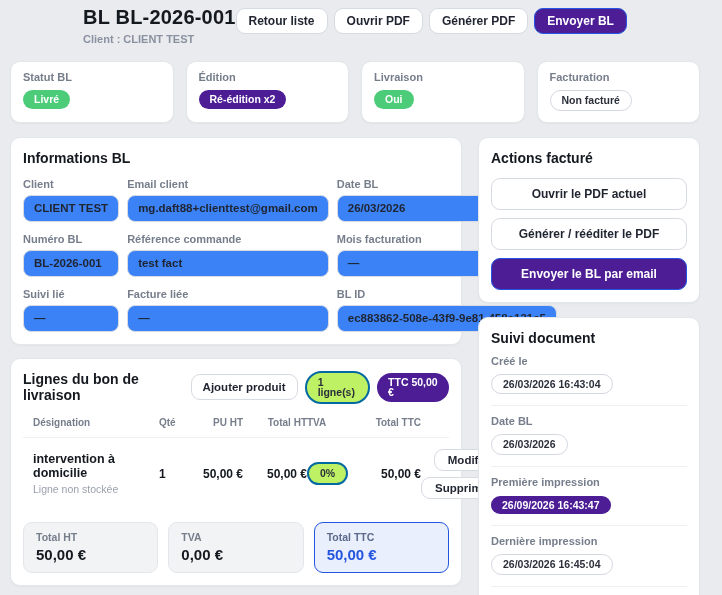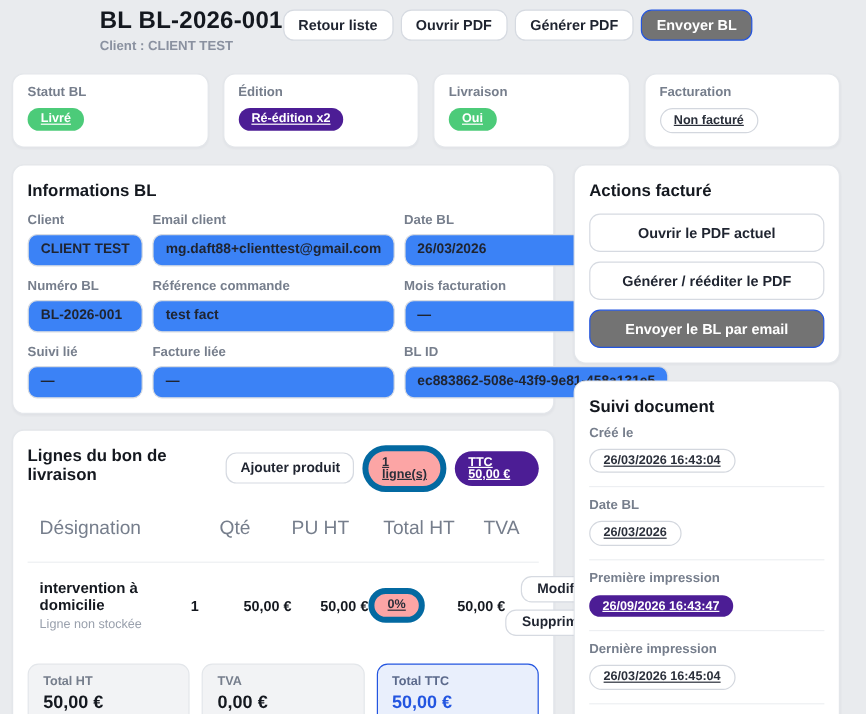--- a/index.html
+++ b/index.html
@@ -16,65 +16,65 @@
   .top { display:flex; justify-content:center; align-items:flex-start; }
   .page-title { font-size:20px; font-weight:800; color:#14181f; letter-spacing:.2px; }
   .page-subtitle { font-size:11px; color:#8a91a0; margin-top:4px; font-weight:600; }
   .top-actions { display:flex; gap:6px; margin-top:2px; }
 
   .btn {
     background:#fff; border:1px solid #d6dae1; border-radius:9px;
     padding:5px 12px; font-size:12px; font-weight:700; color:#1f2430;
     font-family:"Liberation Sans", sans-serif; cursor:pointer; white-space:nowrap;
   }
-  .btn-primary { background:#737373; border-color:#2355e0; color:#fff; }
+  .btn-primary { background:#4c1d95; border-color:#2355e0; color:#fff; }
 
   
   .status-row { display:grid; grid-template-columns:repeat(4,1fr); gap:12px; margin-top:16px; }
   .status-card {
     background:#fff; border:1px solid #e3e6ea; border-radius:10px;
     padding:9px 12px 11px; box-shadow:0 1px 2px rgba(20,25,40,.04);
   }
   .status-label { font-size:11px; color:#767e8c; font-weight:600; }
   .status-card .pill { margin-top:7px; }
 
   .pill {
     display:inline-block; border-radius:999px; padding:4px 11px;
-    font-size:10.5px; font-weight:800; line-height:1;text-decoration:underline;
+    font-size:10.5px; font-weight:800; line-height:1;
   }
   .pill-green { background:#4ccb79; color:#fff; }
   .pill-blue  { background:#4c1d95; color:#fff; }
   .pill-outline { background:#fff; border:1px solid #d3d7de; color:#2a2f3a; }
-  .pill-gray  { background:#fca5a5; border:5px solid #0369a1; color:#2a2f3a; }
+  .pill-gray  { background:#bef264; border:2px solid #0369a1; color:#2a2f3a; }
 
   
   .main { display:grid; grid-template-columns:452px 222px; gap:16px; margin-top:14px; align-items:start; }
   .card {
     background:#fff; border:1px solid #e3e6ea; border-radius:10px;
     padding:12px; box-shadow:0 1px 2px rgba(20,25,40,.04);
   }
   .card-title { font-size:14px; font-weight:800; color:#14181f; }
 
   
   .fields { display:grid; grid-template-columns:1fr 1fr 1fr; column-gap:8px; row-gap:11px; margin-top:12px; }
   .field-label { font-size:11px; color:#767e8c; font-weight:600; margin-bottom:5px; }
   .field-input {
     border:1px solid #d8dce2; border-radius:8px; padding:6px 10px;
     font-size:11.5px; font-weight:600; color:#1f2430; background:#3b82f6;
     white-space:nowrap; overflow:hidden; height:27px;
   }
 
   
   .lines-card { margin-top:13px; }
-  .lines-head { display:flex; justify-content:space-between; }
+  .lines-head { display:flex; justify-content:space-between; align-items:center; }
   .lines-head-right { display:flex; align-items:center; gap:7px; }
   .btn-sm { padding:6px 11px; font-size:11.5px; border-radius:9px; }
 
   .lt-head, .lt-row { display:grid; grid-template-columns:126px 28px 56px 64px 48px 66px 1fr; align-items:center; }
-  .lt-head { margin-top:13px; padding:0 0 9px 10px; font-size:16px; font-weight:400; color:#767e8c;gap:24px; }
+  .lt-head { margin-top:13px; padding:0 0 9px 10px; font-size:10px; font-weight:700; color:#767e8c; }
   .lt-row { border-top:1px solid #edeff2; padding:11px 0 11px 10px; }
   .c-center { text-align:left; }
   .c-right  { text-align:right; }
   .line-name { font-size:12.5px; font-weight:800; color:#14181f; }
   .line-note { font-size:10.5px; color:#9aa1ad; margin-top:3px; }
   .num { font-size:12px; font-weight:800; color:#14181f; }
   .row-actions { display:flex; flex-direction:column; gap:6px; align-items:flex-end; }
   .btn-xs { padding:4px 13px; font-size:11.5px; border-radius:9px; }
 
   .totals { display:grid; grid-template-columns:1fr 1fr 1fr; gap:10px; margin-top:12px; }

